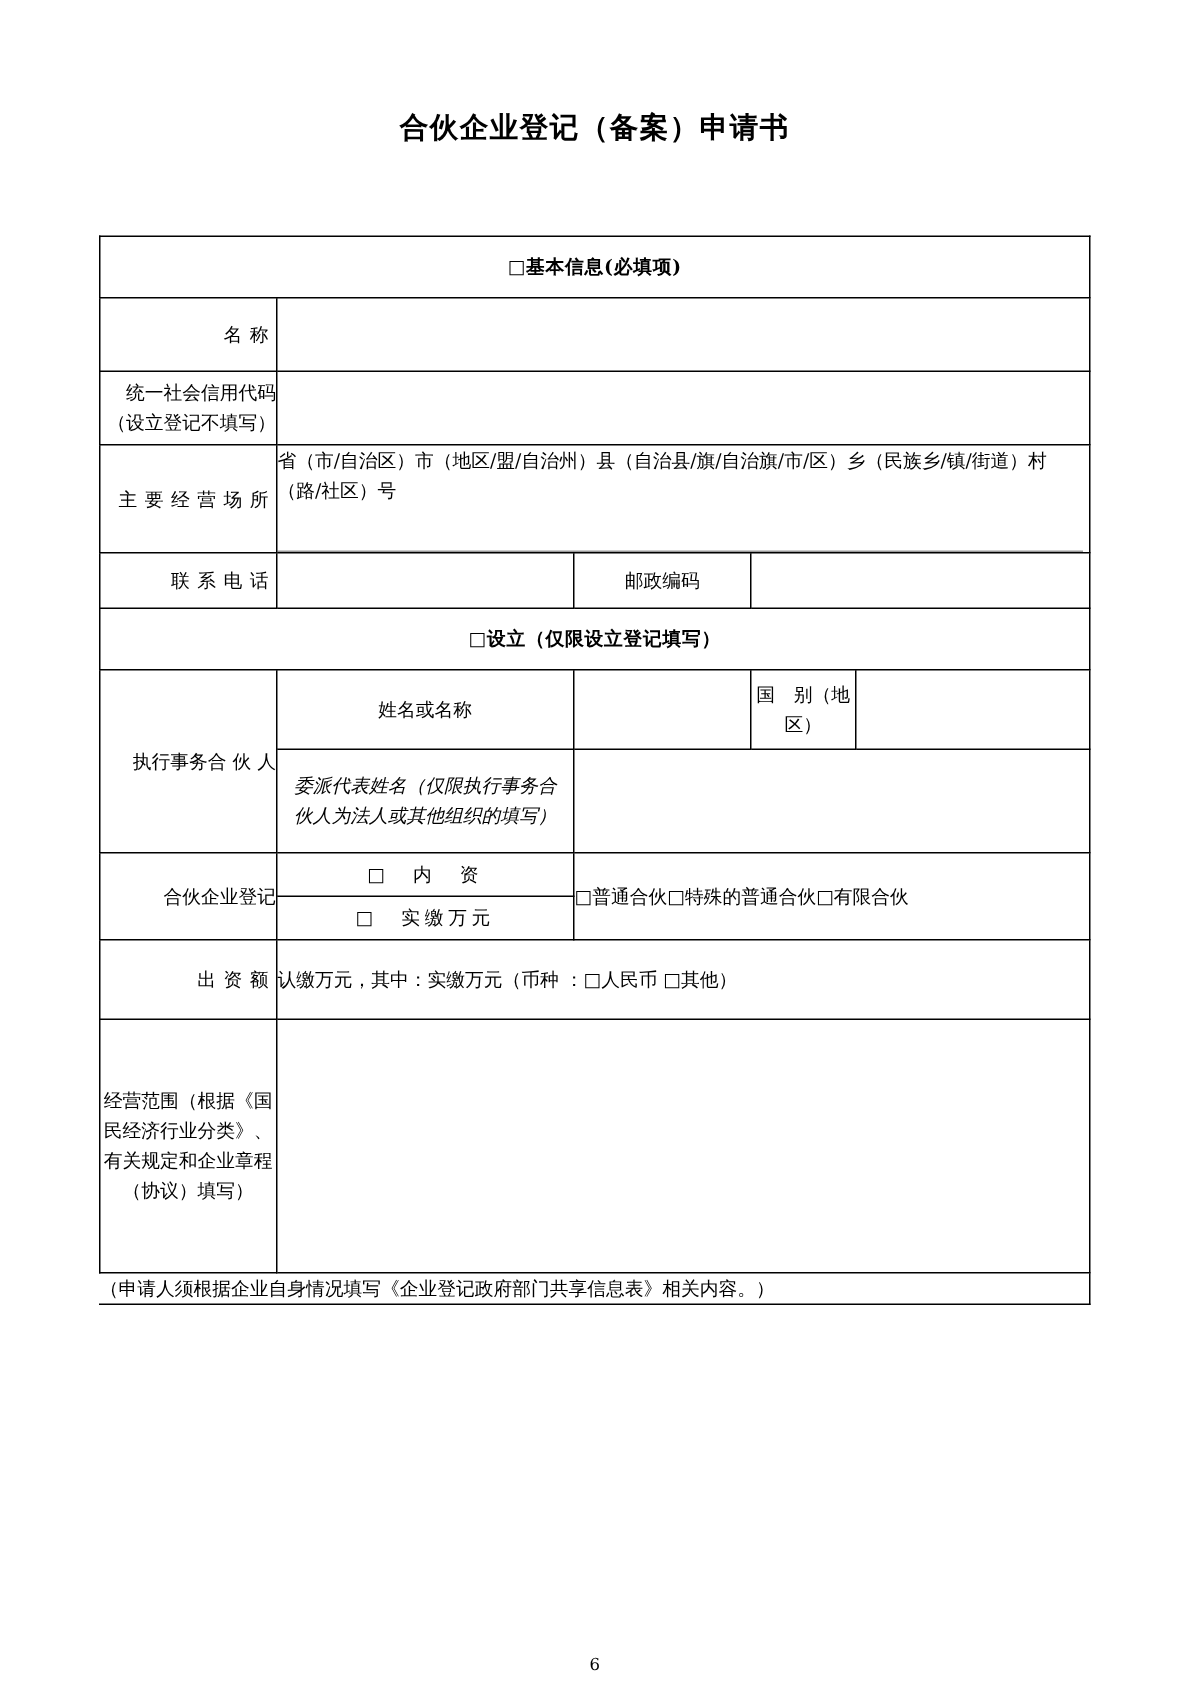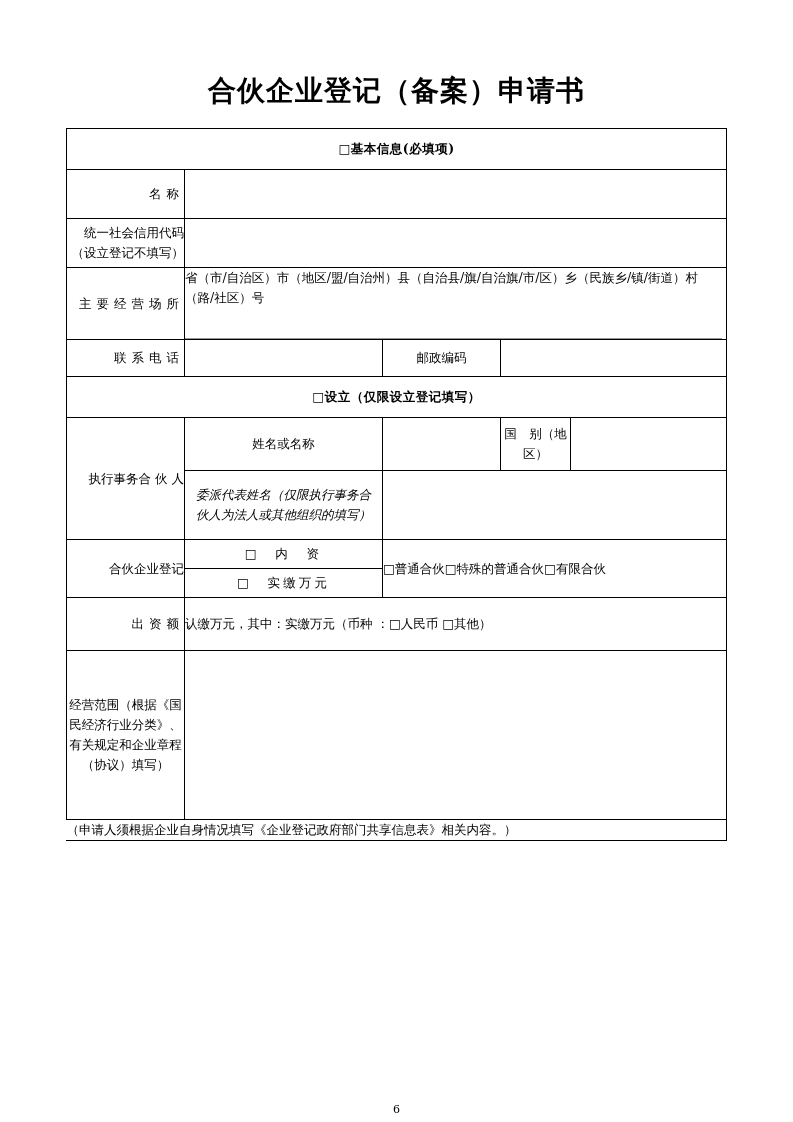--- a/index.html
+++ b/index.html
@@ -16,31 +16,31 @@
   }
   .page {
     width: 793px;
     height: 1122px;
     box-sizing: border-box;
     padding: 0;
     position: relative;
   }
   .doc-title {
     text-align: center;
-    font-size: 28px;
+    font-size: 19px;
     font-weight: bold;
     letter-spacing: 1px;
     margin-top: 72px;
     margin-bottom: 0;
     font-family: "DejaVu Serif", "Liberation Serif", serif;
   }
   table.form {
     border-collapse: collapse;
     width: 660px;
-    margin: 18px auto 0 auto;
+    margin: 59px auto 0 auto;
     table-layout: fixed;
   }
   table.form td {
     border: 1px solid #000000;
     padding: 0;
     vertical-align: middle;
     font-size: 12.5px;
     line-height: 1.6;
   }
   .section-head {

